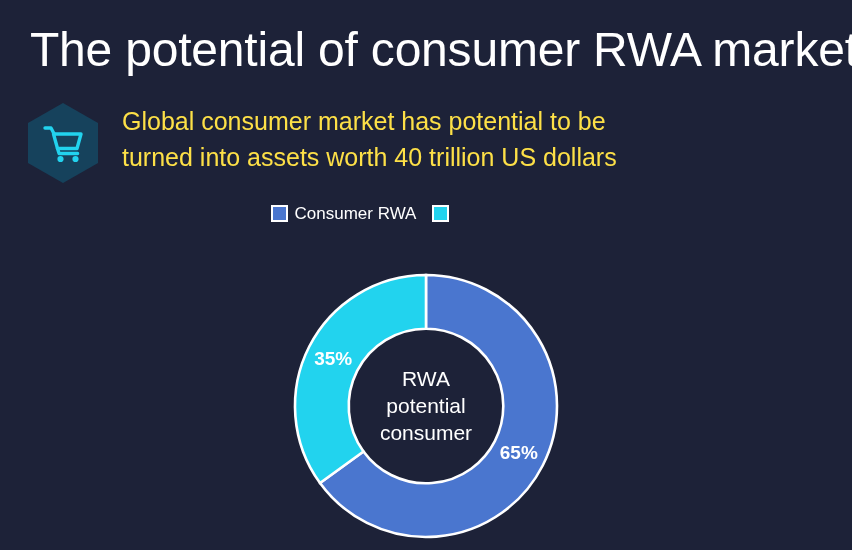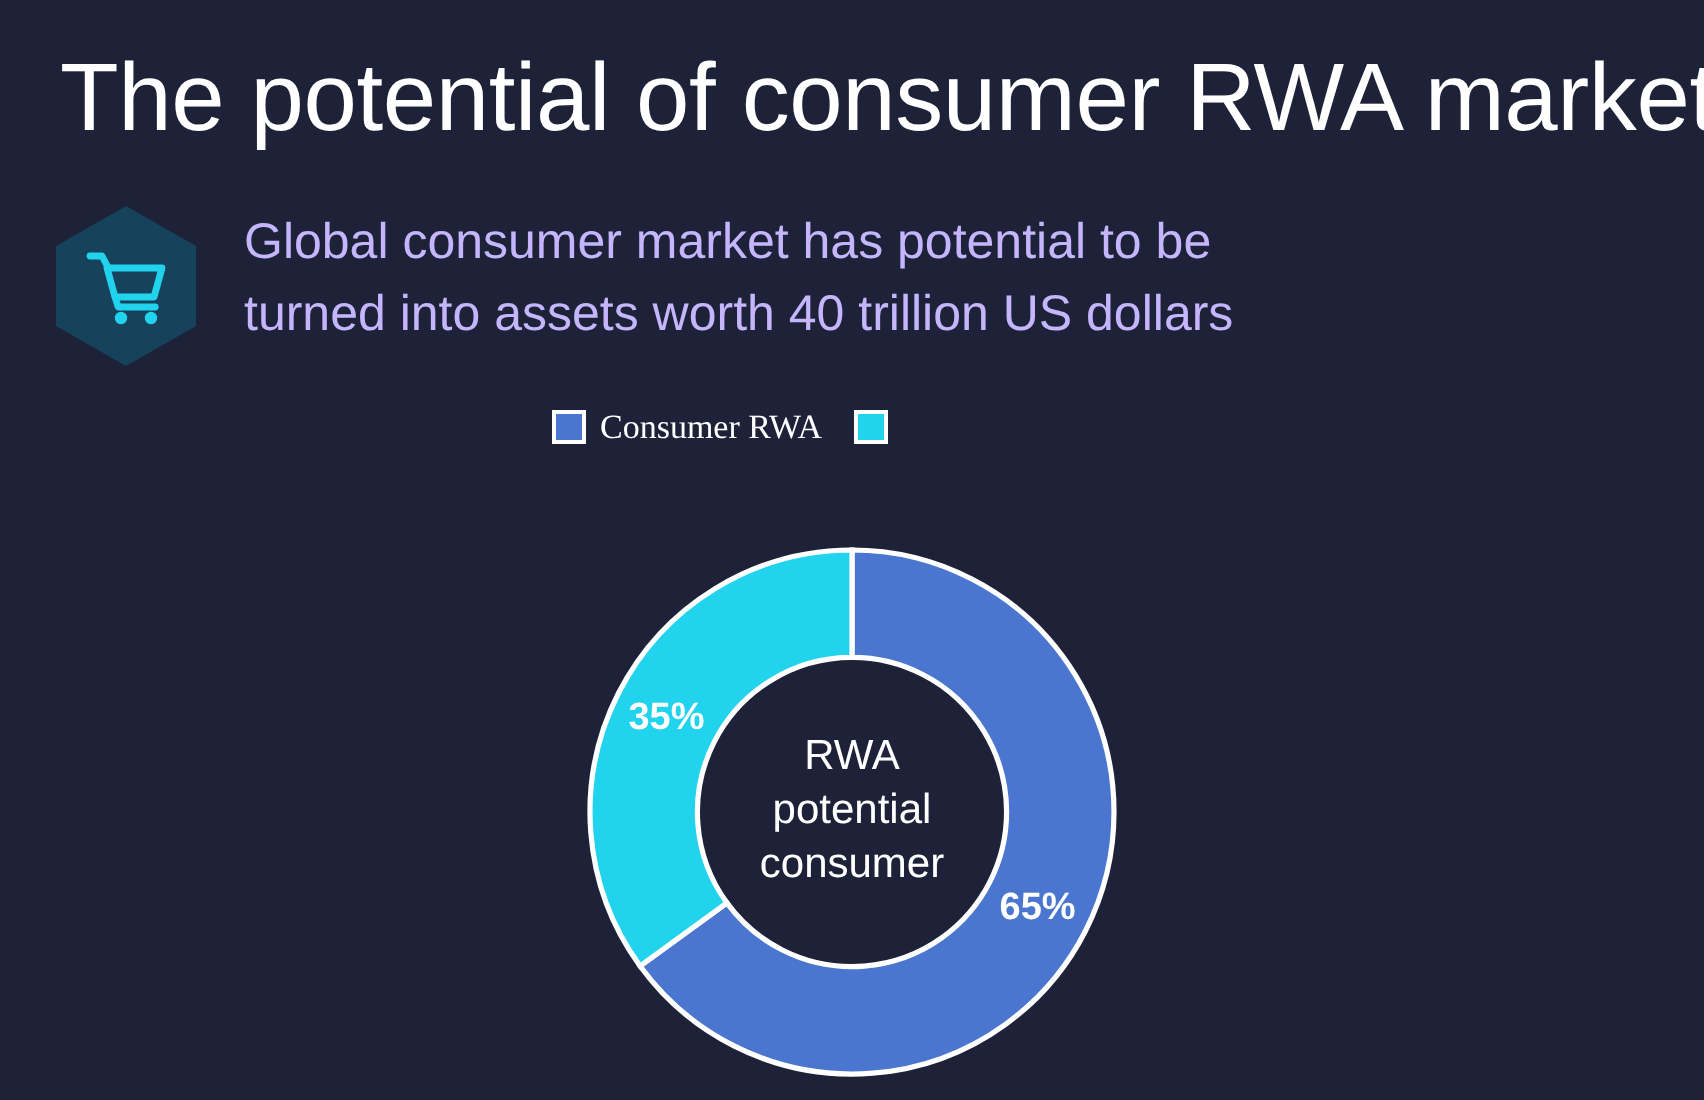--- a/index.html
+++ b/index.html
@@ -51,39 +51,38 @@
     margin-top: 4px;
   }
   .hex-badge svg {
     display: block;
   }
   .subtitle-text {
     margin-left: 22px;
     margin-top: 6px;
     font-size: 25px;
     line-height: 1.42;
-    color: #c4b5fd;
+    color: #fde047;
     font-weight: 400;
     white-space: nowrap;
   }
   .subtitle-text .line {
     display: block;
   }
 
   
   .legend {
     position: absolute;
     top: 205px;
     left: 0;
     width: 720px;
     display: flex;
     justify-content: center;
     align-items: flex-start;
     gap: 16px;
-    font-family: Liberation Serif, serif;
   }
   .legend-item {
     display: flex;
     align-items: center;
     gap: 7px;
   }
   .legend-swatch {
     width: 13px;
     height: 13px;
     border: 2px solid #ffffff;

